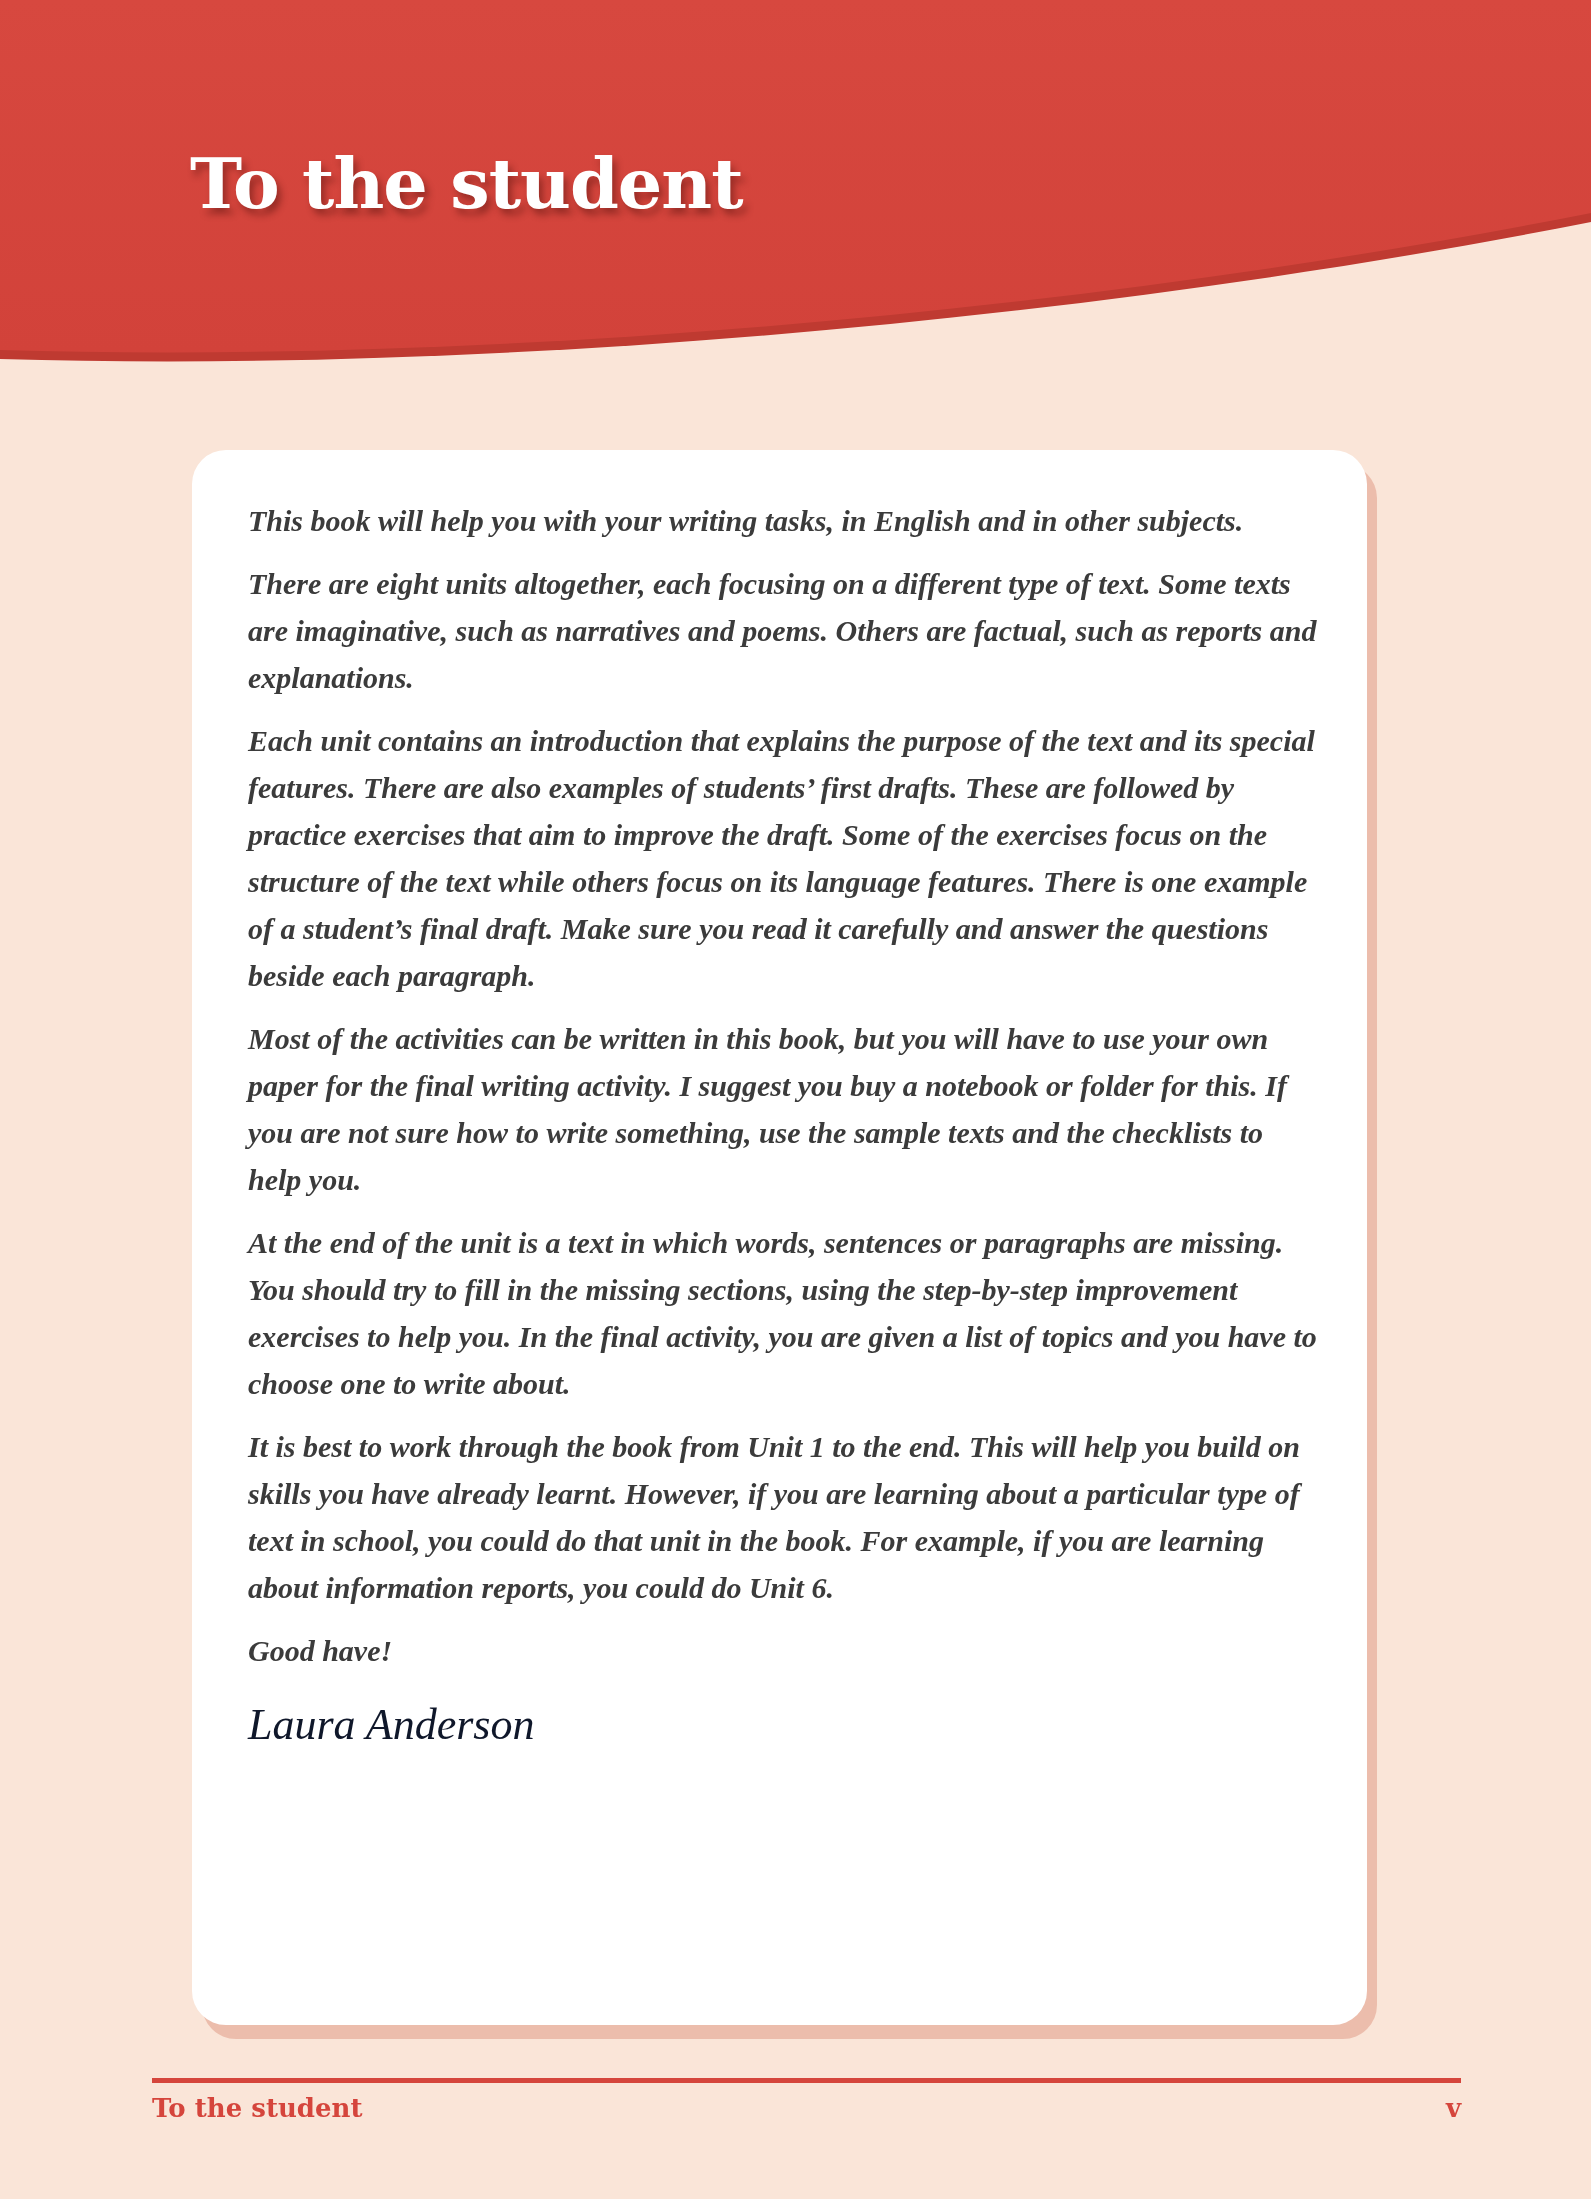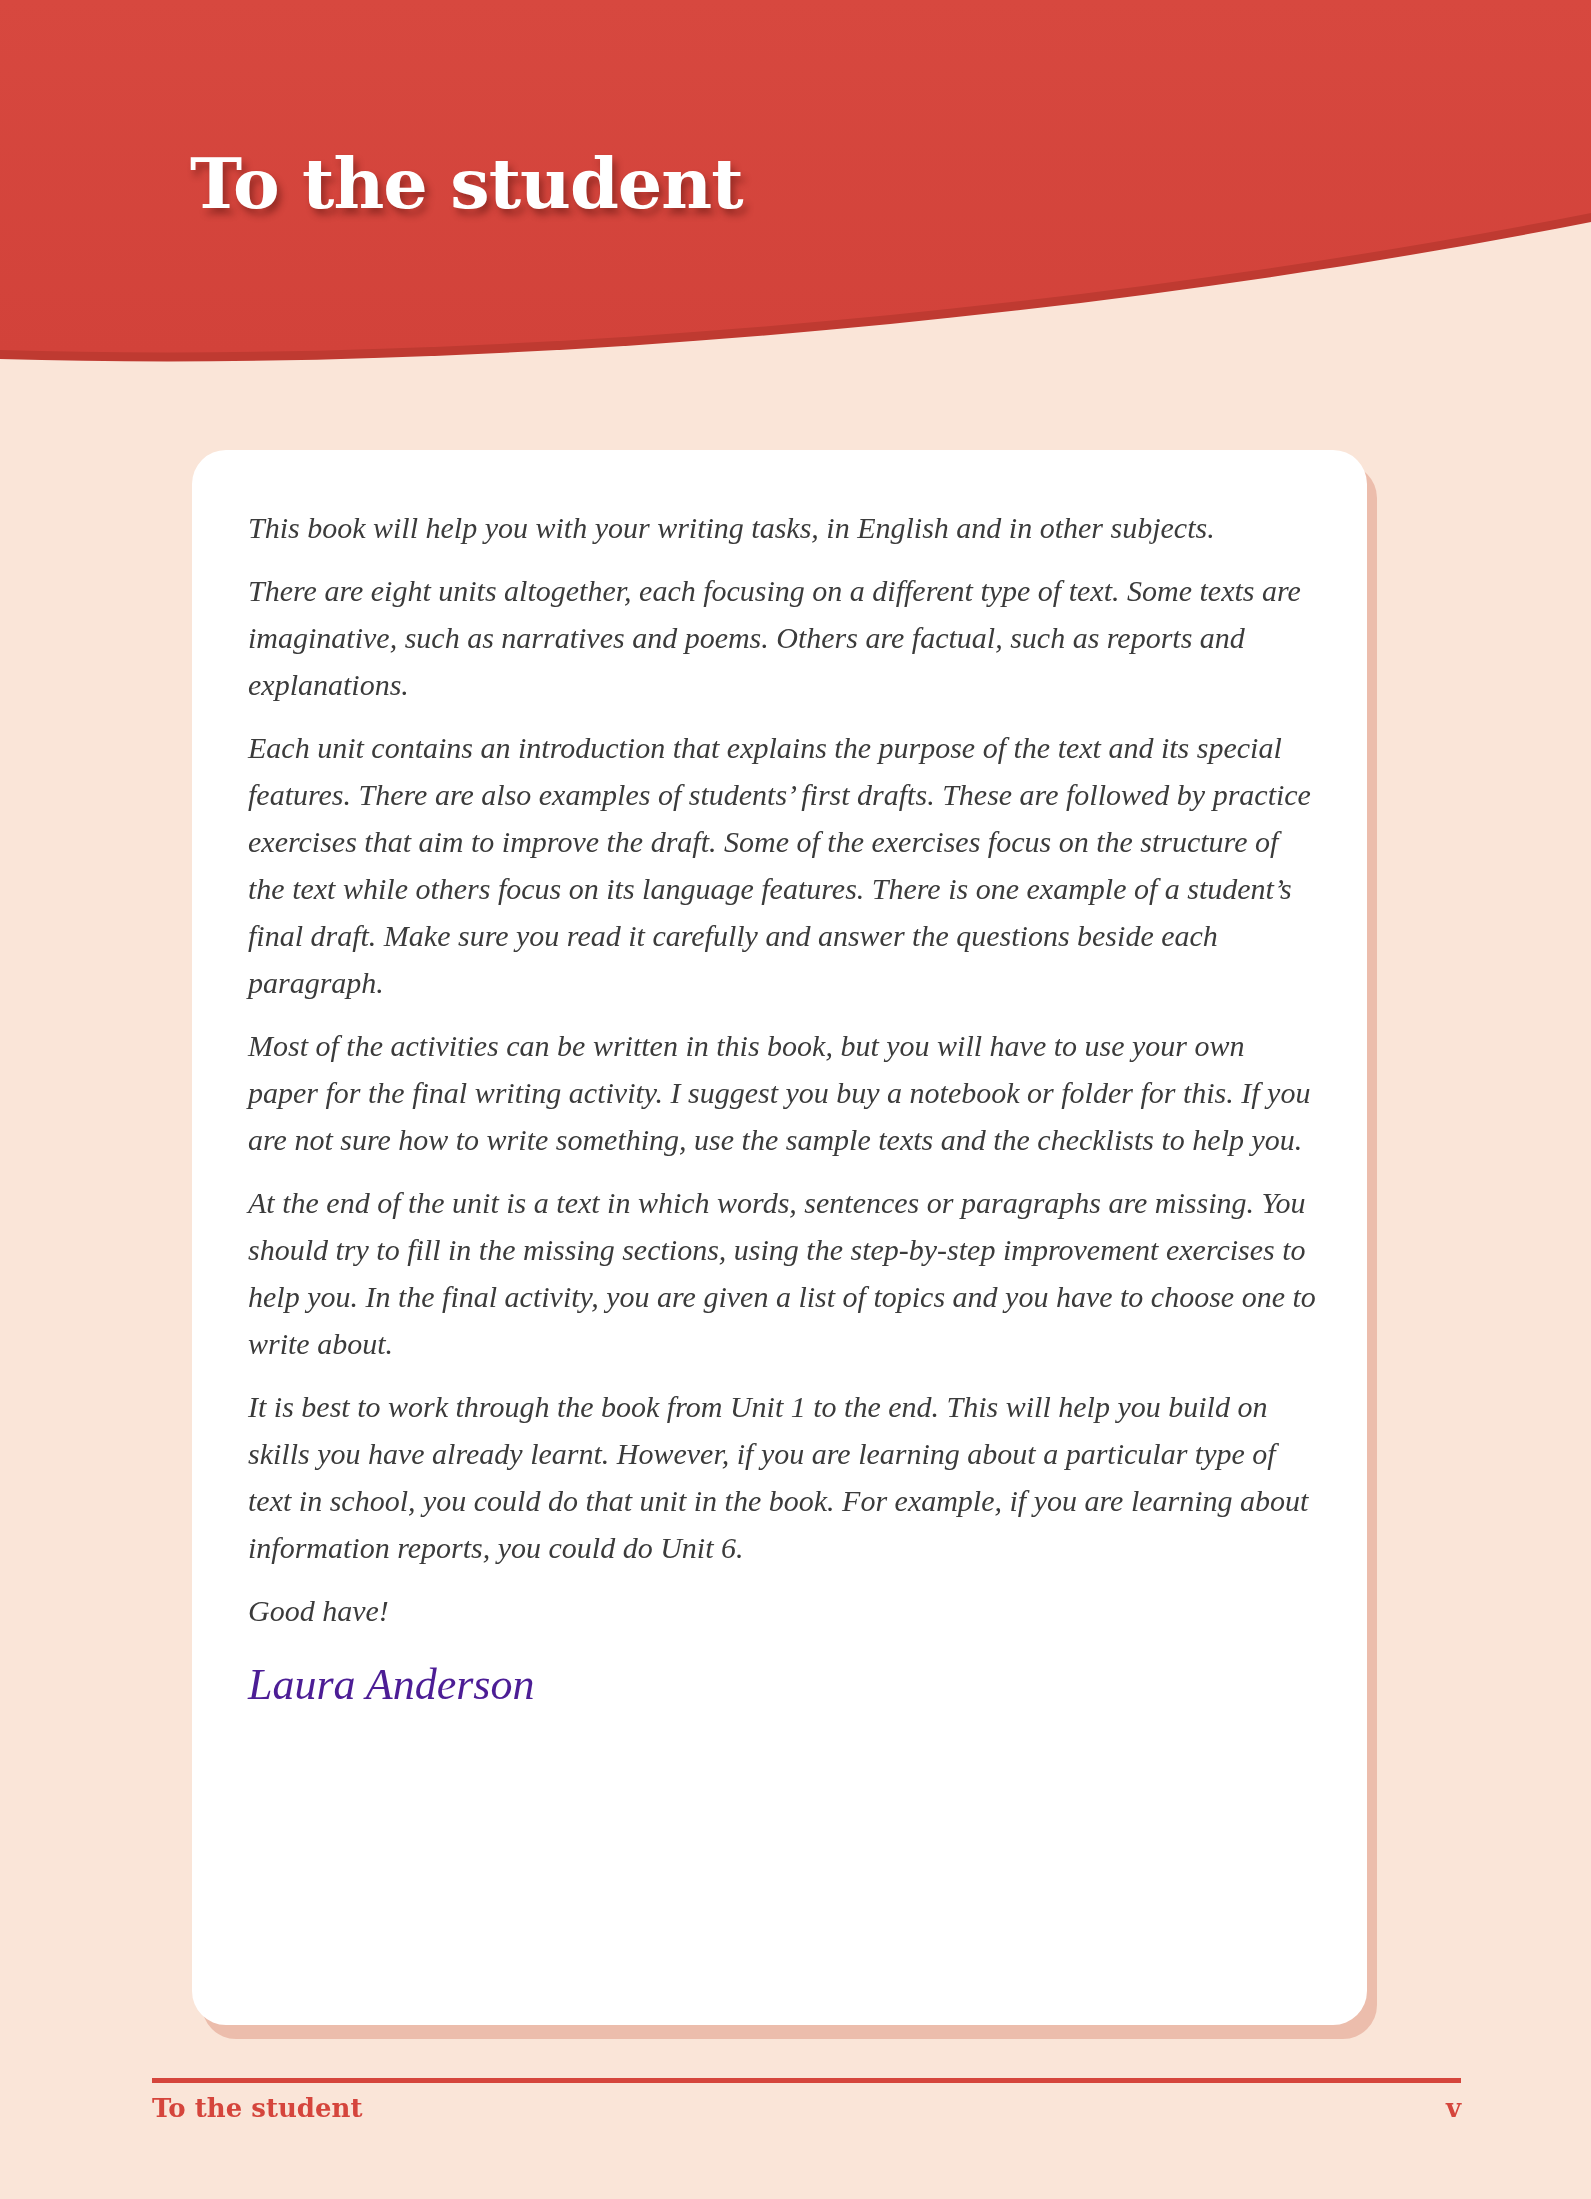--- a/index.html
+++ b/index.html
@@ -45,33 +45,34 @@
     top: 450px;
     width: 1175px;
     height: 1575px;
     box-sizing: border-box;
     background: #ffffff;
     border-radius: 34px;
     box-shadow: 10px 14px 0 #ecbdac;
     padding: 38px 46px 0 56px;
   }
   .card p {
-    margin: 16px 0 16px 0;
+    margin: 9px 0 16px 0;
     max-width: 1072px;
     font-style: italic;
     font-size: 30px;
     line-height: 47px;
     color: #3b3b3b;
+    font-weight: bold;
   }
   .signature {
     margin-top: 26px;
     font-style: italic;
     font-size: 44px;
     line-height: 50px;
-    color: #4c1d95;
+    color: #0f172a;
   }
 
   
   .footer-rule {
     position: absolute;
     left: 152px;
     top: 2078px;
     width: 1309px;
     height: 5px;
     background: #d5453c;

